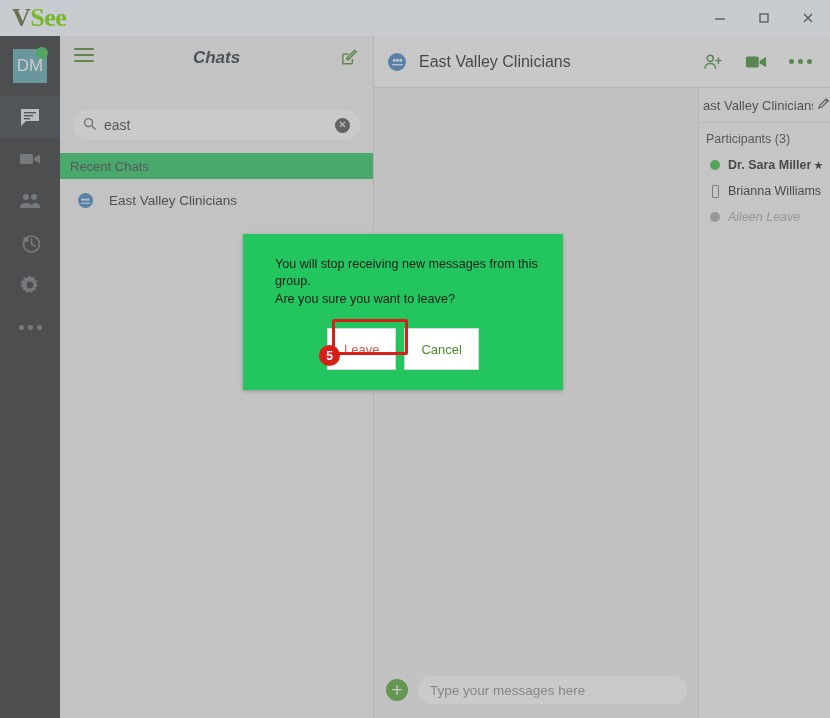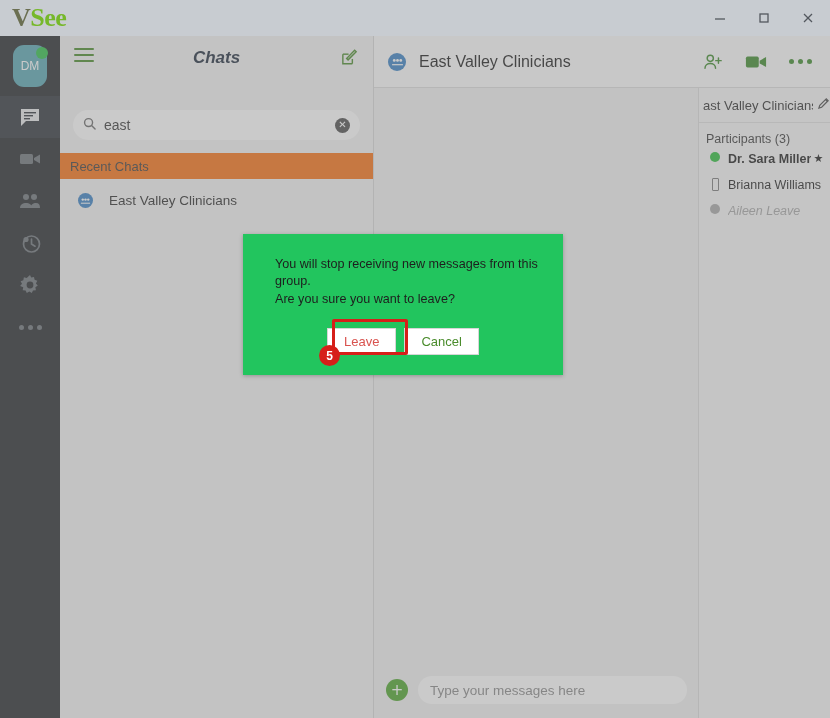--- a/index.html
+++ b/index.html
@@ -61,25 +61,25 @@
     top: 36px; left: 0;
     width: 60px; height: 682px;
     background: #262a2e;
   }
   .rail-avatar-wrap {
     height: 60px;
     display: flex; align-items: center; justify-content: center;
     position: relative;
   }
   .rail-avatar {
-    width: 34px; height: 42px;
-    border-radius: 11px;
+    width: 34px; height: 34px;
+    border-radius: 0;
     background: #5aa7b4;
     color: #ffffff;
-    font-size: 12px;
+    font-size: 17px;
     display: flex; align-items: center; justify-content: center;
     font-family: "Liberation Sans", sans-serif;
   }
   .presence-dot {
     position: absolute;
     width: 12px; height: 12px;
     border-radius: 50%;
     background: #31c24b;
     top: 11px; left: 36px;
   }
@@ -156,21 +156,21 @@
     background: #4e4e4e;
     color: #ffffff;
     font-size: 10px;
     display:flex; align-items:center; justify-content:center;
     flex: none;
     line-height: 1;
   }
   .section-head {
     margin-top: 13px;
     height: 26px;
-    background: #f97316;
+    background: #22c55e;
     display: flex; align-items: center;
     padding-left: 10px;
     font-size: 13px;
     color: #3d3d3d;
   }
   .chat-row {
     height: 42px;
     display: flex; align-items: center;
     padding-left: 18px;
     font-size: 13.5px;
@@ -282,21 +282,21 @@
     white-space: nowrap;
   }
   .pp-title-text { overflow: hidden; }
   .pencil { margin-left: 4px; color: #4a4a4a; flex: none; }
   .pp-count {
     padding: 9px 0 6px 7px;
     font-size: 12.5px;
     color: #3a3a3a;
   }
   .pp-row {
-    display: flex; 
+    display: flex; align-items: center;
     height: 26px;
     padding-left: 11px;
     font-size: 12.5px;
     color: #1f1f1f;
     white-space: nowrap;
   }
   .pp-row .st {
     width: 10px; height: 10px; border-radius: 50%;
     flex: none; margin-right: 8px;
   }
@@ -347,21 +347,21 @@
     padding-right: 6px;
   }
   .dialog-btns {
     margin-top: 20px;
     display: flex;
     justify-content: center;
     gap: 0;
   }
   .dlg-btn {
     min-width: 62px;
-    height: 27px;
+    height: 42px;
     border: 1px solid #d6d6d6;
     background: #ffffff;
     display: flex; align-items: center; justify-content: center;
     font-size: 13px;
     padding: 0 16px;
     box-sizing: border-box;
   }
   .dlg-btn.leave { color: #d9534f; margin-right: 8px; }
   .dlg-btn.cancel { color: #4a8c2c; }
 

